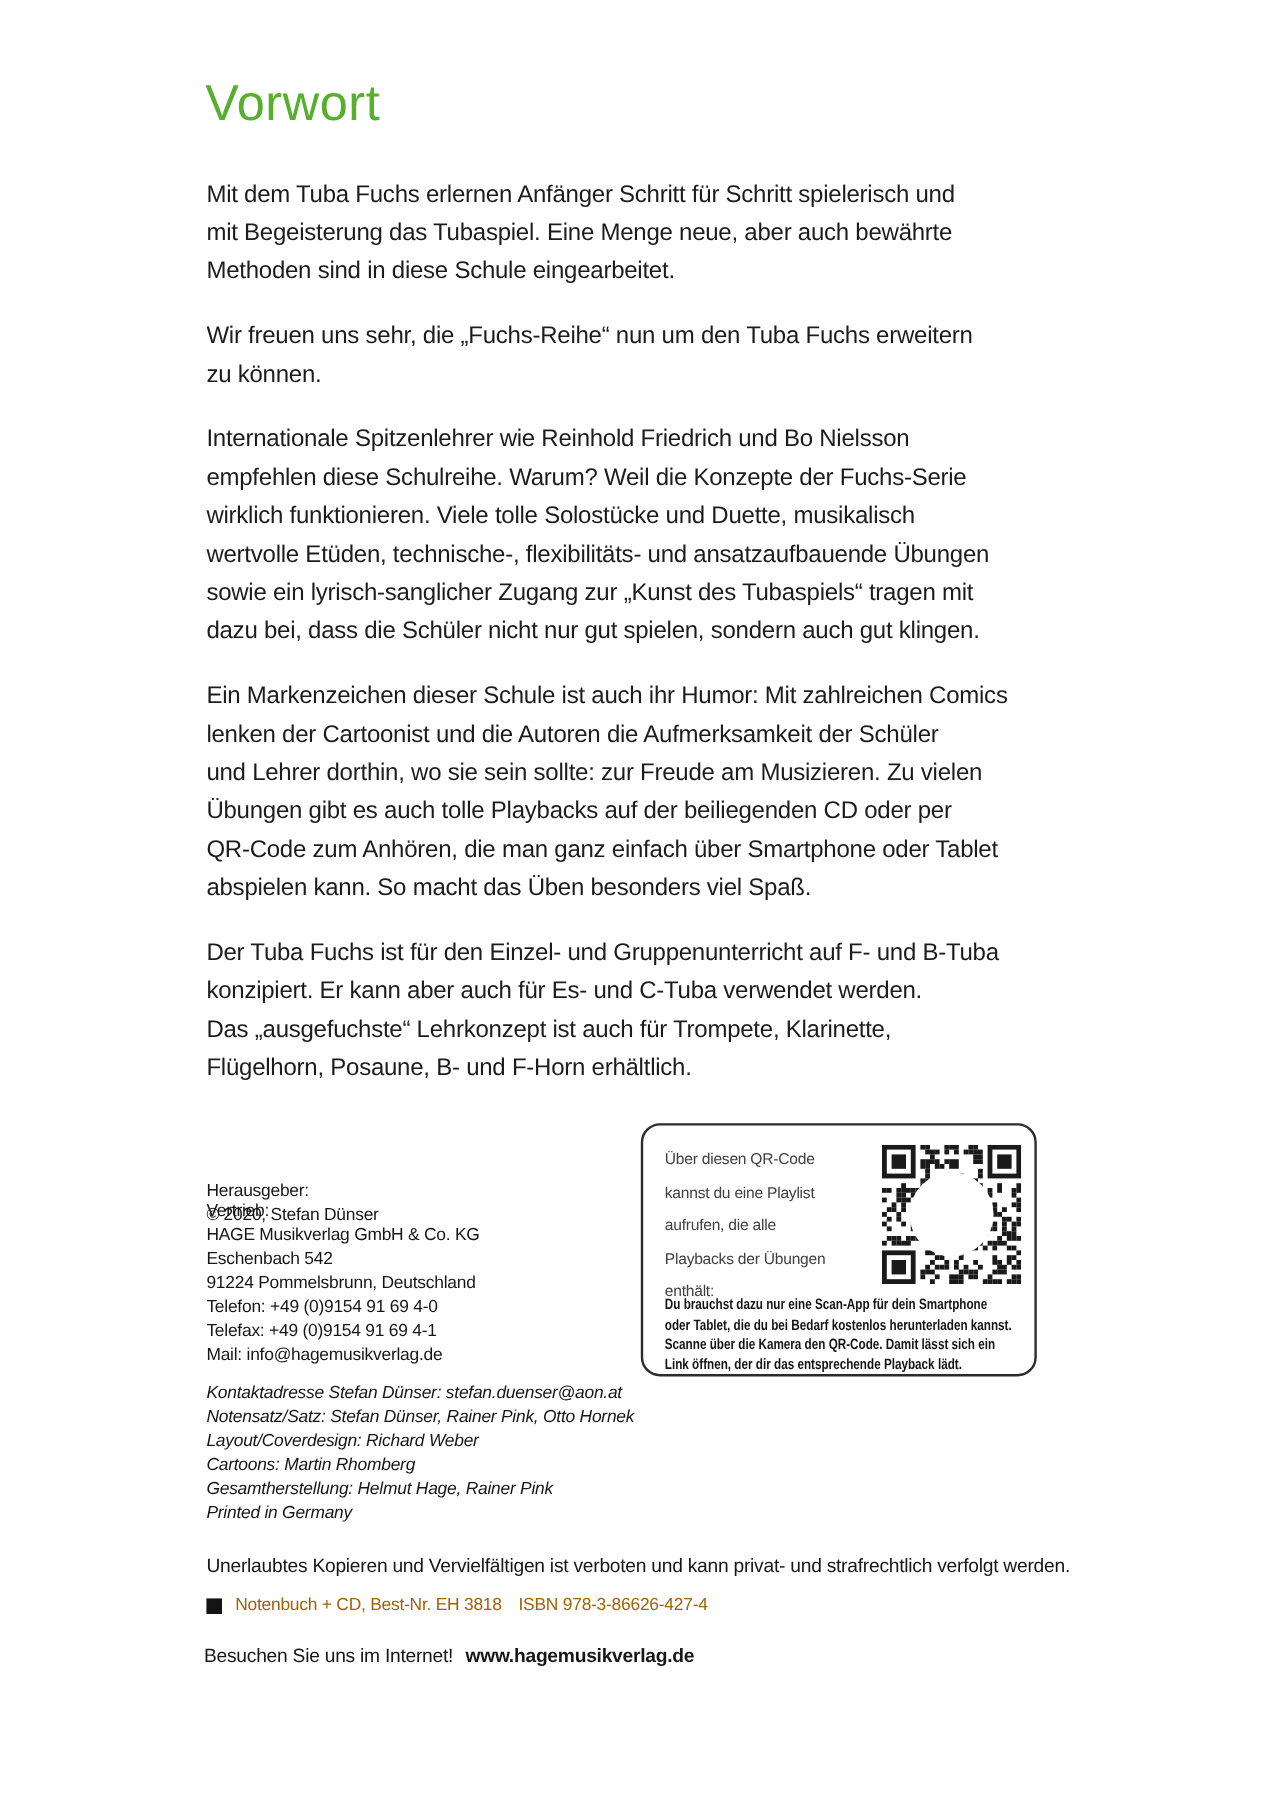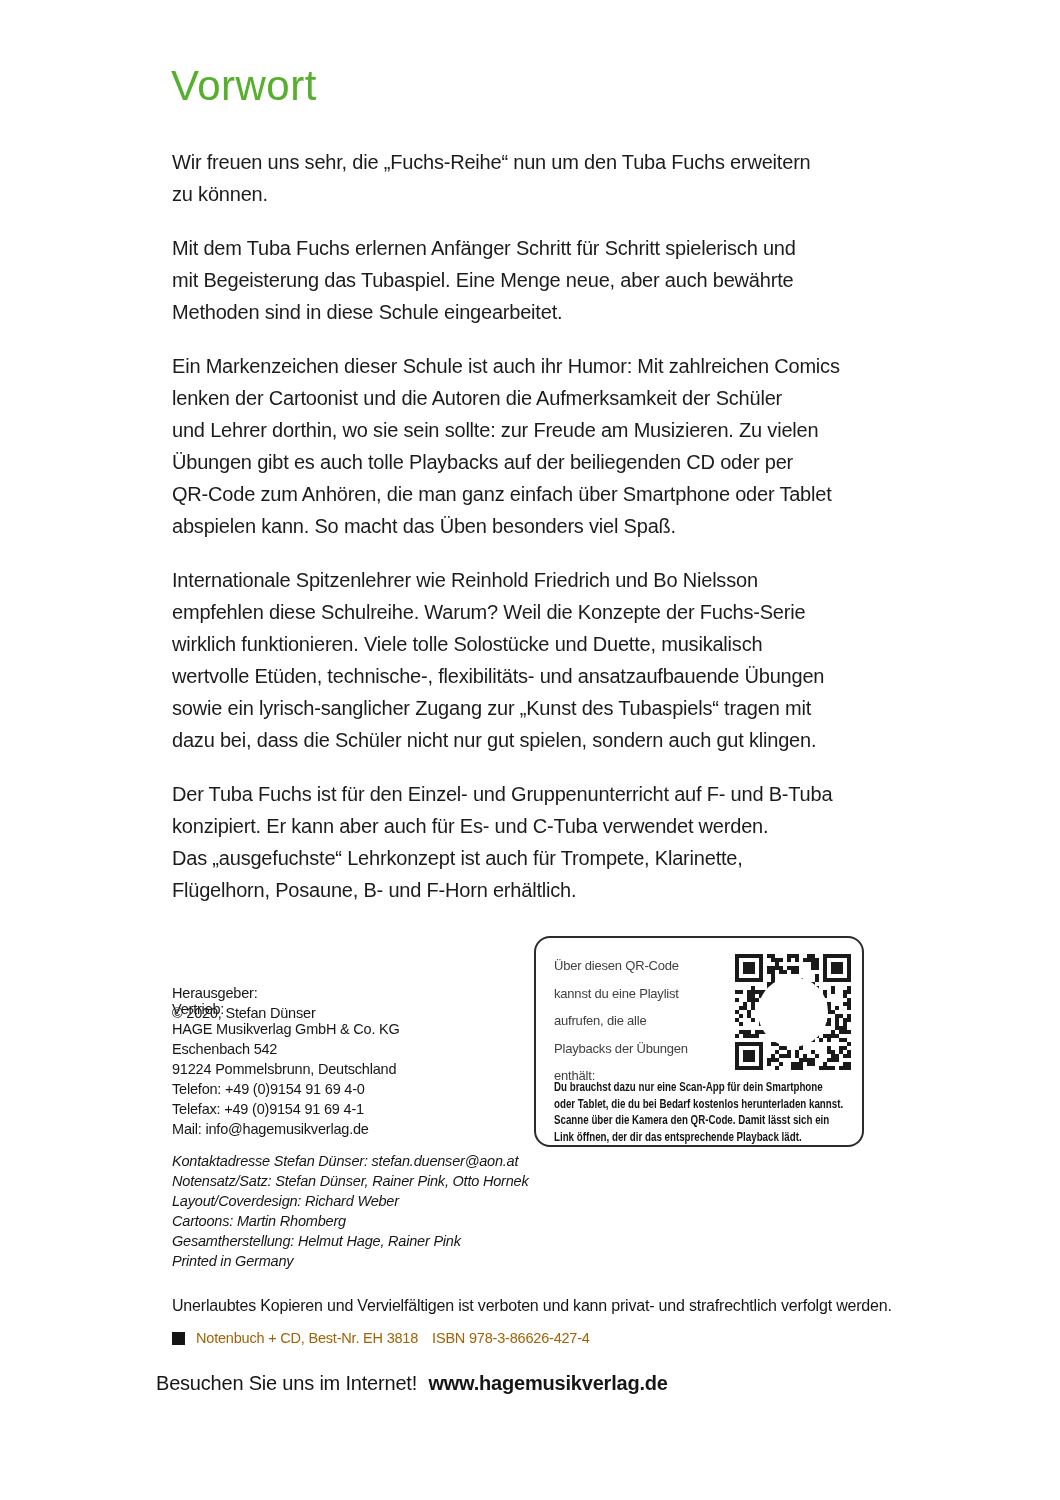--- a/index.html
+++ b/index.html
@@ -39,22 +39,22 @@
     position:absolute;left:172px;top:1330px;
     font-size:14.5px;letter-spacing:-0.2px;color:#a16207;
     display:flex;align-items:center;
   }
   .square-bullet{
     display:inline-block;width:13px;height:13px;
     background:#141414;margin-right:11px;flex:0 0 auto;
   }
   .isbn{margin-left:14px;}
   .visit-line{
-    position:absolute;left:156px;top:1372px;
-    font-size:20px;letter-spacing:-0.2px;color:#161616;
+    position:absolute;left:170px;top:1372px;
+    font-size:16px;letter-spacing:-0.2px;color:#161616;
   }
   .visit-line .site{font-weight:bold;margin-left:6px;}
   
   .qr-box{
     position:absolute;left:534px;top:936px;
     width:330px;height:211px;
     border:2px solid #2b2b2b;border-radius:16px;
     box-sizing:border-box;background:#fff;
   }
   .qr-lead{
@@ -75,37 +75,37 @@
   }
 </style>
 </head>
 <body>
 
 <div class="page">
 
   <h1 class="page-title">Vorwort</h1>
 
   <div class="intro">
-    <p>Wir freuen uns sehr, die „Fuchs-Reihe“ nun um den Tuba Fuchs erweitern
-zu können.</p>
     <p>Mit dem Tuba Fuchs erlernen Anfänger Schritt für Schritt spielerisch und
 mit Begeisterung das Tubaspiel. Eine Menge neue, aber auch bewährte
 Methoden sind in diese Schule eingearbeitet.</p>
+    <p>Wir freuen uns sehr, die „Fuchs-Reihe“ nun um den Tuba Fuchs erweitern
+zu können.</p>
+    <p>Internationale Spitzenlehrer wie Reinhold Friedrich und Bo Nielsson
+empfehlen diese Schulreihe. Warum? Weil die Konzepte der Fuchs-Serie
+wirklich funktionieren. Viele tolle Solostücke und Duette, musikalisch
+wertvolle Etüden, technische-, flexibilitäts- und ansatzaufbauende Übungen
+sowie ein lyrisch-sanglicher Zugang zur „Kunst des Tubaspiels“ tragen mit
+dazu bei, dass die Schüler nicht nur gut spielen, sondern auch gut klingen.</p>
     <p>Ein Markenzeichen dieser Schule ist auch ihr Humor: Mit zahlreichen Comics
 lenken der Cartoonist und die Autoren die Aufmerksamkeit der Schüler
 und Lehrer dorthin, wo sie sein sollte: zur Freude am Musizieren. Zu vielen
 Übungen gibt es auch tolle Playbacks auf der beiliegenden CD oder per
 QR-Code zum Anhören, die man ganz einfach über Smartphone oder Tablet
 abspielen kann. So macht das Üben besonders viel Spaß.</p>
-    <p>Internationale Spitzenlehrer wie Reinhold Friedrich und Bo Nielsson
-empfehlen diese Schulreihe. Warum? Weil die Konzepte der Fuchs-Serie
-wirklich funktionieren. Viele tolle Solostücke und Duette, musikalisch
-wertvolle Etüden, technische-, flexibilitäts- und ansatzaufbauende Übungen
-sowie ein lyrisch-sanglicher Zugang zur „Kunst des Tubaspiels“ tragen mit
-dazu bei, dass die Schüler nicht nur gut spielen, sondern auch gut klingen.</p>
     <p>Der Tuba Fuchs ist für den Einzel- und Gruppenunterricht auf F- und B-Tuba
 konzipiert. Er kann aber auch für Es- und C-Tuba verwendet werden.
 Das „ausgefuchste“ Lehrkonzept ist auch für Trompete, Klarinette,
 Flügelhorn, Posaune, B- und F-Horn erhältlich.</p>
   </div>
 
   <div class="block pub-herausgeber">Herausgeber:
 © 2020, Stefan Dünser</div>
 
   <div class="block pub-vertrieb">Vertrieb:

